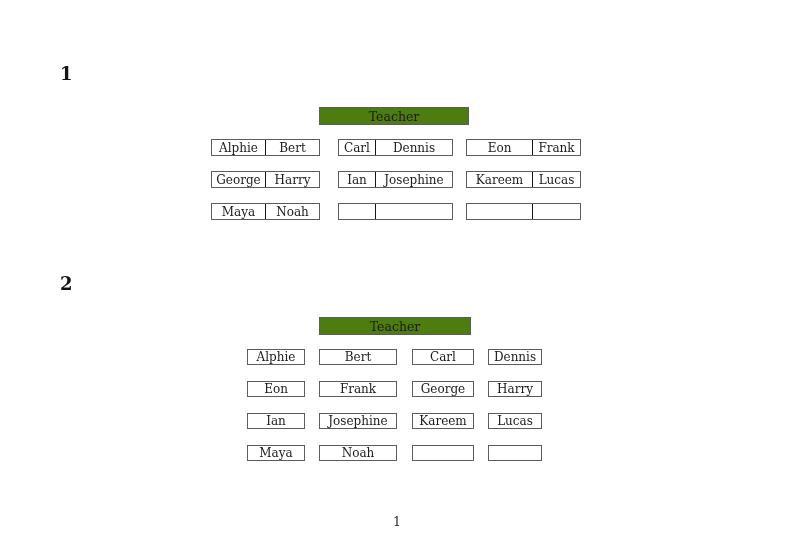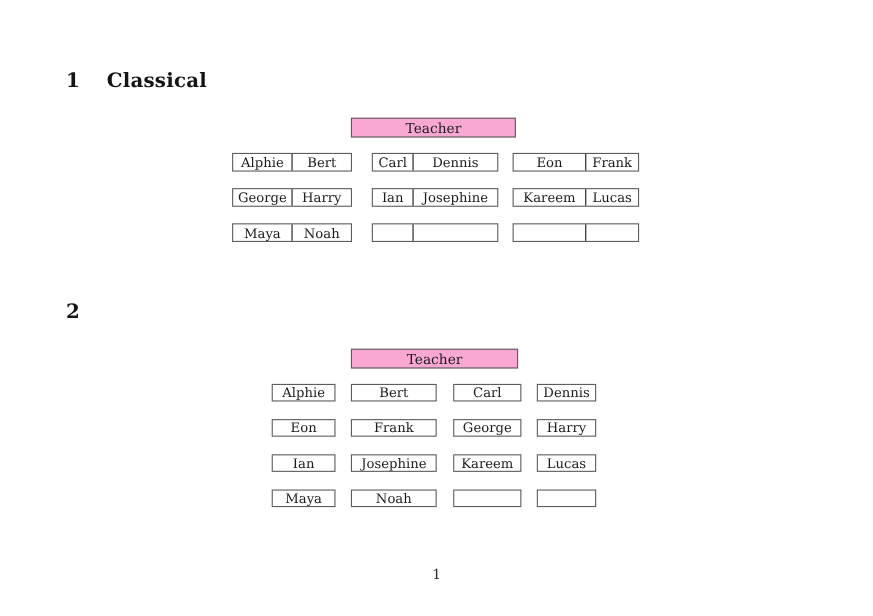--- a/index.html
+++ b/index.html
@@ -29,21 +29,21 @@
   #heading-distributed { top: 273px; }
 
   
   .teacher {
     position: absolute;
     height: 18px;
     box-sizing: border-box;
     border: 1px solid #5c5c5c;
     display: flex; align-items: center; justify-content: center;
     font-size: 12.5px;
-    background: #f9a8d4;
+    background: #4d7c0f;
   }
   #teacher-classical   { left: 319px; top: 107px; width: 150px; }
   #teacher-distributed { left: 319px; top: 317px; width: 152px; }
 
   
   .desk {
     position: absolute;
     height: 17px;
     box-sizing: border-box;
     border: 1px solid #5c5c5c;
@@ -89,21 +89,20 @@
     color: #2a2a2a;
   }
 </style>
 </head>
 <body>
 
 <div class="page">
 
   <div class="heading" id="heading-classical">
     <span class="num">1</span>
-    <span class="ttl">Classical</span>
   </div>
 
   <div class="teacher" id="teacher-classical">
     <span>Teacher</span>
   </div>
 
   <div class="desk cc1 cr1">
     <span class="seat l">Alphie</span>
     <span class="seat r">Bert</span>
   </div>

